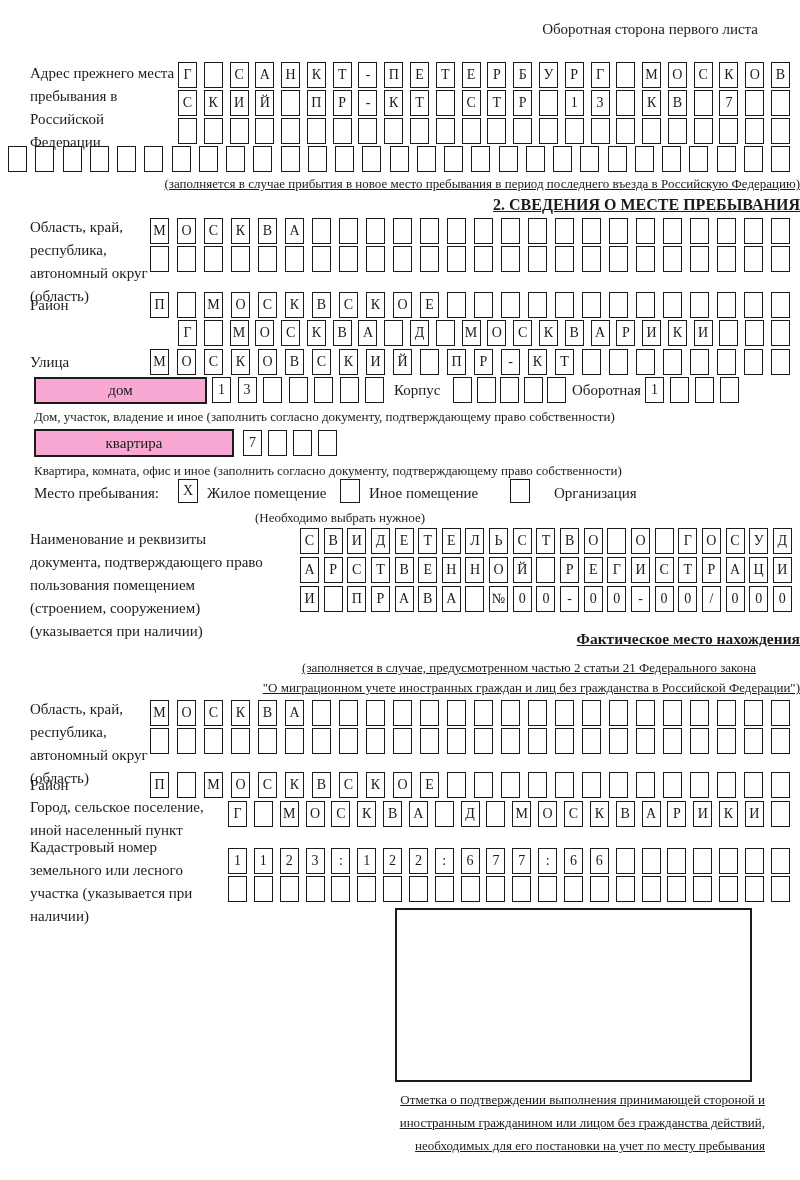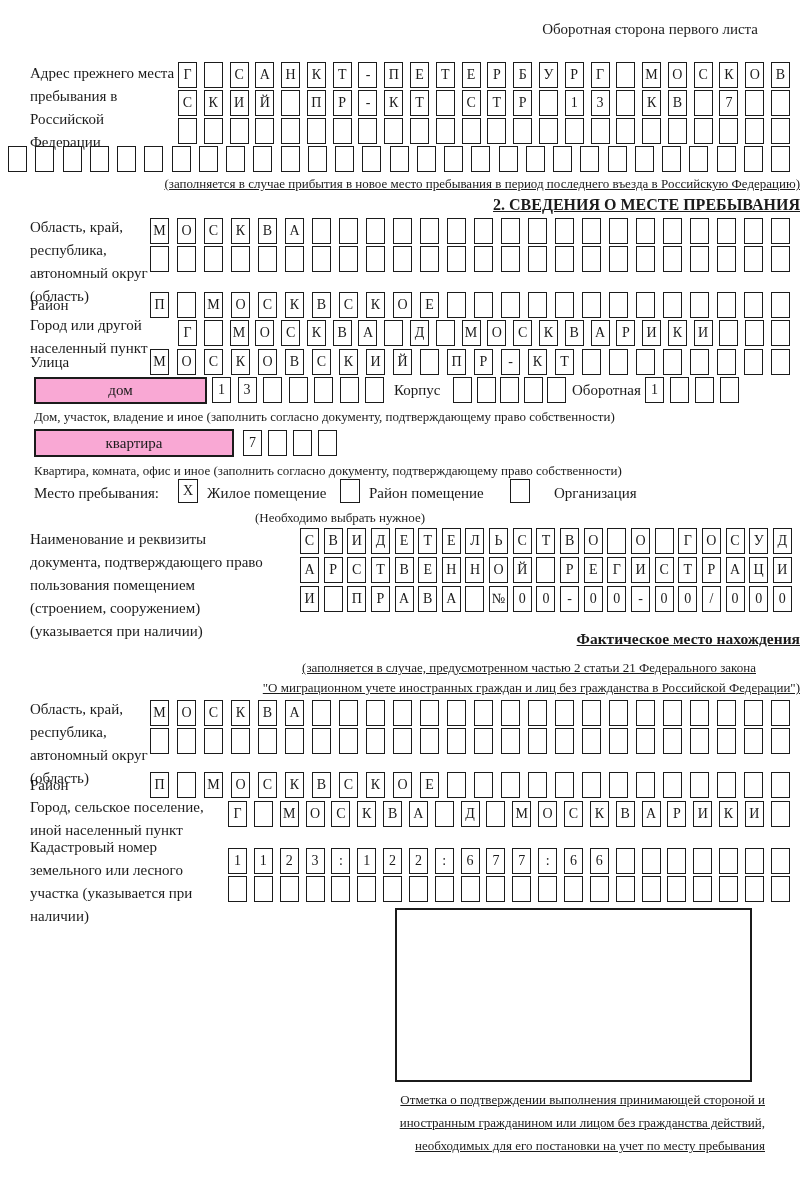--- a/index.html
+++ b/index.html
@@ -216,21 +216,20 @@
       <span class="cell"></span>
       <span class="cell"></span>
       <span class="cell"></span>
       <span class="cell"></span>
       <span class="cell"></span>
       <span class="cell"></span>
       <span class="cell"></span>
       <span class="cell"></span>
     </div>
 
-  <div class="abs lbl" style="top:314px;left:30px;width:145px;">Город или другой населенный пункт</div>
   <div class="abs grid" style="top:320px;left:178px;width:612px;">
       <span class="cell">Г</span>
       <span class="cell"></span>
       <span class="cell">М</span>
       <span class="cell">О</span>
       <span class="cell">С</span>
       <span class="cell">К</span>
       <span class="cell">В</span>
       <span class="cell">А</span>
       <span class="cell"></span>
@@ -312,21 +311,21 @@
       <span class="cell"></span>
       <span class="cell"></span>
       <span class="cell"></span>
     </div>
   <div class="abs note" style="top:461px;left:34px;width:760px;">Квартира, комната, офис и иное (заполнить согласно документу, подтверждающему право собственности)</div>
 
   <div class="abs lbl" style="top:482px;left:34px;">Место пребывания:</div>
   <span class="abs checkbox" style="top:479px;left:178px;">X</span>
   <div class="abs lbl" style="top:482px;left:207px;">Жилое помещение</div>
   <span class="abs checkbox" style="top:479px;left:340px;"></span>
-  <div class="abs lbl" style="top:482px;left:369px;">Район помещение</div>
+  <div class="abs lbl" style="top:482px;left:369px;">Иное помещение</div>
   <span class="abs checkbox" style="top:479px;left:510px;"></span>
   <div class="abs lbl" style="top:482px;left:554px;">Организация</div>
   <div class="abs note" style="top:508px;left:200px;width:280px;text-align:center;">(Необходимо выбрать нужное)</div>
 
   <div class="abs lbl" style="top:528px;left:30px;width:235px;">Наименование и реквизиты документа, подтверждающего право пользования помещением (строением, сооружением) (указывается при наличии)</div>
   <div class="abs grid" style="top:528px;left:300px;width:492px;">
       <span class="cell">С</span>
       <span class="cell">В</span>
       <span class="cell">И</span>
       <span class="cell">Д</span>

